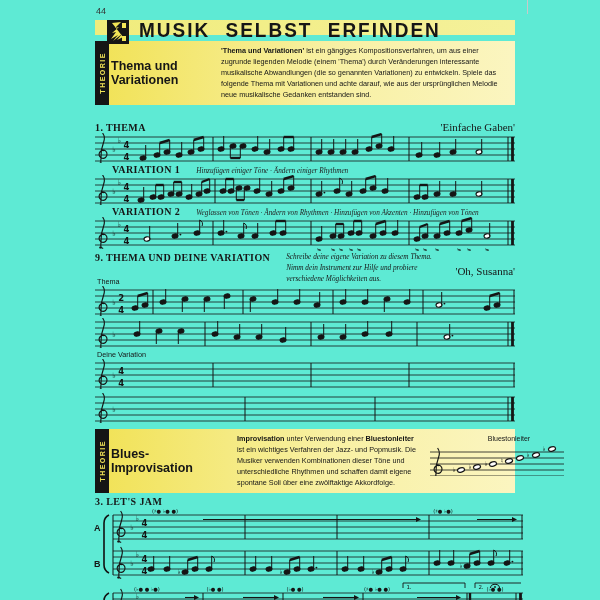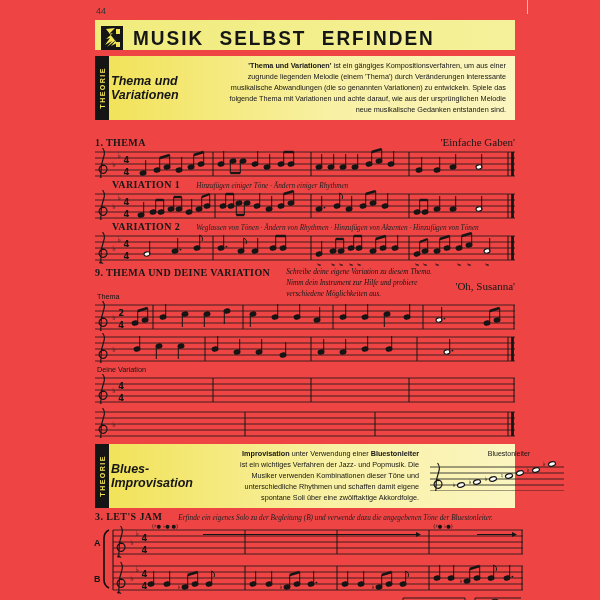--- a/index.html
+++ b/index.html
@@ -1,37 +1,37 @@
 <!DOCTYPE html>
 <html><head>
 <meta charset="utf-8">
 <style>
   html,body{margin:0;padding:0;background:#ffffff;}
-  #page{position:relative;width:600px;height:600px;background:#ef4444;overflow:hidden;
+  #page{position:relative;width:600px;height:600px;background:#5eead4;overflow:hidden;
         font-family:"Liberation Sans",sans-serif;color:#161616;}
   #page-edge{position:absolute;right:72px;top:0;width:1px;height:14px;background:#c9c9c9;}
   #pagenum{position:absolute;left:96px;top:6px;font-size:9px;color:#333;}
   #content{position:absolute;left:95px;top:20px;width:420px;}
 
   
-  .banner{height:30px;display:flex;align-items:flex-end;gap:10px;padding-left:6px;
+  .banner{height:15px;display:flex;align-items:flex-start;gap:10px;padding-left:12px;
           background:linear-gradient(to right,#f0ec7c,#f5f19b);margin-bottom:6px;}
   .banner h1{margin:0;font-size:19px;font-weight:bold;letter-spacing:2px;word-spacing:8px;
              transform:scaleY(1.05);}
   .logo{width:22px;height:24px;flex:0 0 auto;}
 
   
   .theory{display:flex;background:linear-gradient(to right,#f1e255,#f8f0a2 55%,#fbf5c0);
           margin-bottom:3px;}
   .tstrip{flex:0 0 14px;background:#151515;display:flex;align-items:center;justify-content:center;}
   .tstrip span{writing-mode:vertical-rl;transform:rotate(180deg);color:#f2e457;
                font-size:7px;font-weight:bold;letter-spacing:1.5px;}
   .thead{flex:0 0 102px;display:flex;align-items:center;justify-content:center;
-         font-weight:bold;font-size:12.5px;line-height:1.12;text-align:left;padding:3px 2px;font-style:italic;}
-  .tbody{flex:1;font-size:7.25px;line-height:1.5;padding:5px 9px 5px 6px;text-align:right;}
+         font-weight:bold;font-size:12.5px;line-height:1.12;text-align:left;padding:3px 2px;}
+  .tbody{flex:1;font-size:7.25px;line-height:1.5;padding:5px 9px 5px 6px;}
   .theory2 .thead{flex:0 0 118px;font-size:12.5px;}
   .theory2 .tbody{flex:0 0 182px;}
   .tscale{flex:1;padding:4px 4px 2px 2px;text-align:center;}
   .tscale .slabel{font-size:7px;margin:2px 0 0 24px;}
 
   
   .secrow{display:flex;align-items:baseline;gap:16px;margin:1px 0 0 0;font-family:Liberation Serif, serif;}
   .sechead{font-size:10px;font-weight:bold;letter-spacing:.4px;white-space:nowrap;}
   .indent{margin-left:17px;}
   .hint{font-size:7.25px;font-style:italic;color:#222;}
@@ -490,21 +490,20 @@
             <text x="98" y="15.2" font-size="6.5" fill="#151515" text-anchor="middle" font-family="&quot;DejaVu Sans&quot;,sans-serif" font-weight="normal">♭</text>
             <ellipse cx="106" cy="13" rx="3.6" ry="2.15" transform="rotate(-14 106 13)" fill="#fff" stroke="#151515" stroke-width="1.15"></ellipse>
             <text x="114" y="9.2" font-size="6.5" fill="#151515" text-anchor="middle" font-family="&quot;DejaVu Sans&quot;,sans-serif" font-weight="normal">♭</text>
             <ellipse cx="122" cy="7" rx="3.6" ry="2.15" transform="rotate(-14 122 7)" fill="#fff" stroke="#151515" stroke-width="1.15"></ellipse>
           </svg>
       </div>
     </div>
 
     <div class="secrow">
       <span class="sechead">3. LET'S JAM</span>
-      <span class="hint">Erfinde ein eigenes Solo zu der Begleitung (B) und verwende dazu die angegebenen Töne der Bluestonleiter.</span>
     </div>
 
     <div class="system">
       <span class="syslab" style="top:16px">A</span>
       <span class="syslab" style="top:52px">B</span>
       <svg width="430" height="74" style="display:block;margin-left:8px">
         <path d="M6,8 C2,10 1,12 1,16 L1,58 C1,62 2,64 6,66" stroke="#111" stroke-width="1.6" fill="none"></path>
         <line x1="10" y1="8" x2="10" y2="68" stroke="#111" stroke-width="1"></line>
         <g>
             <line x1="10" y1="8" x2="420" y2="8" stroke="#151515" stroke-width="0.8"></line>

